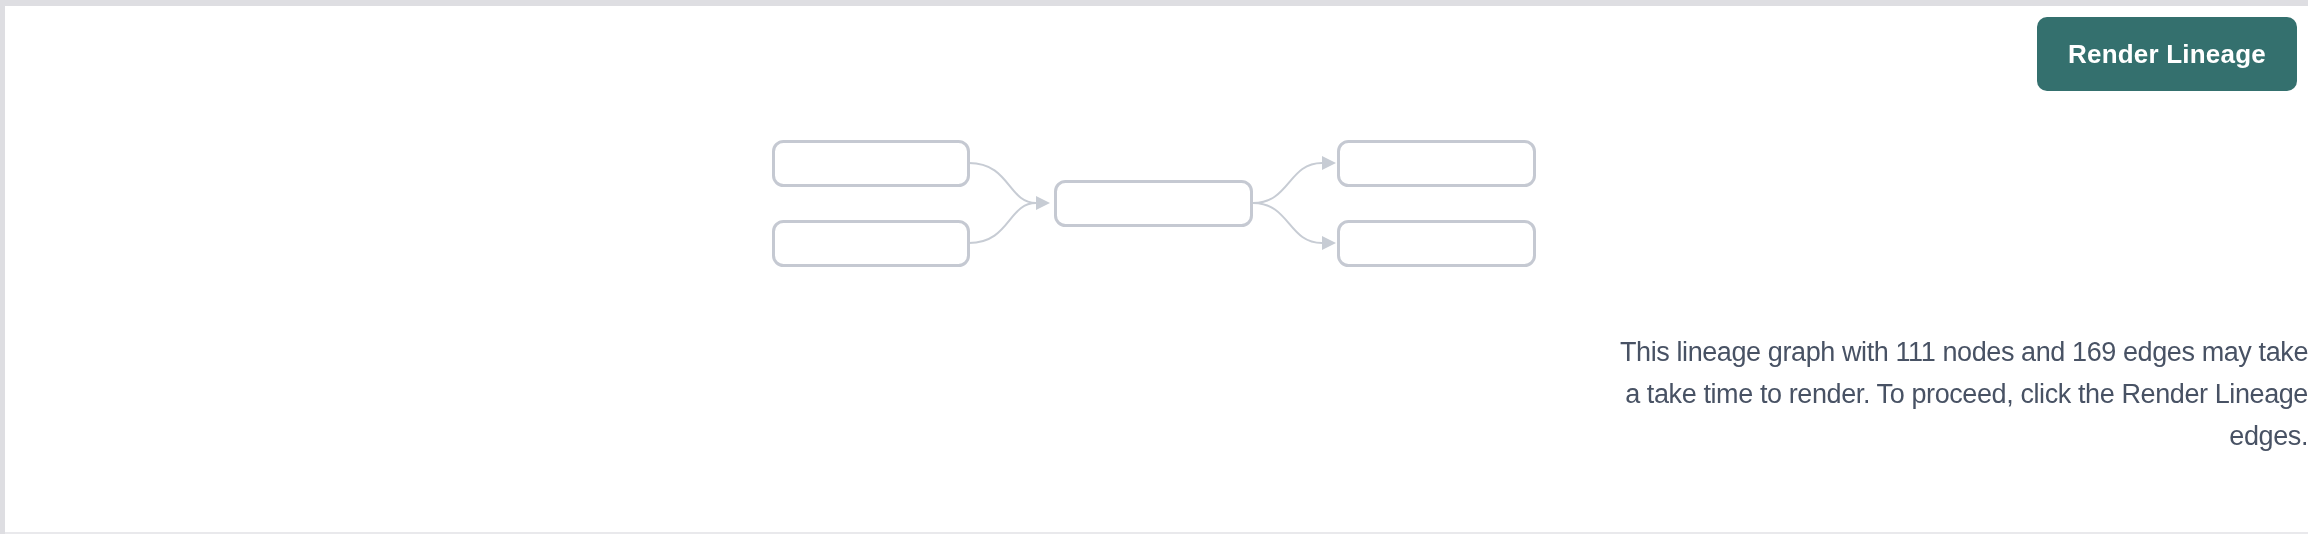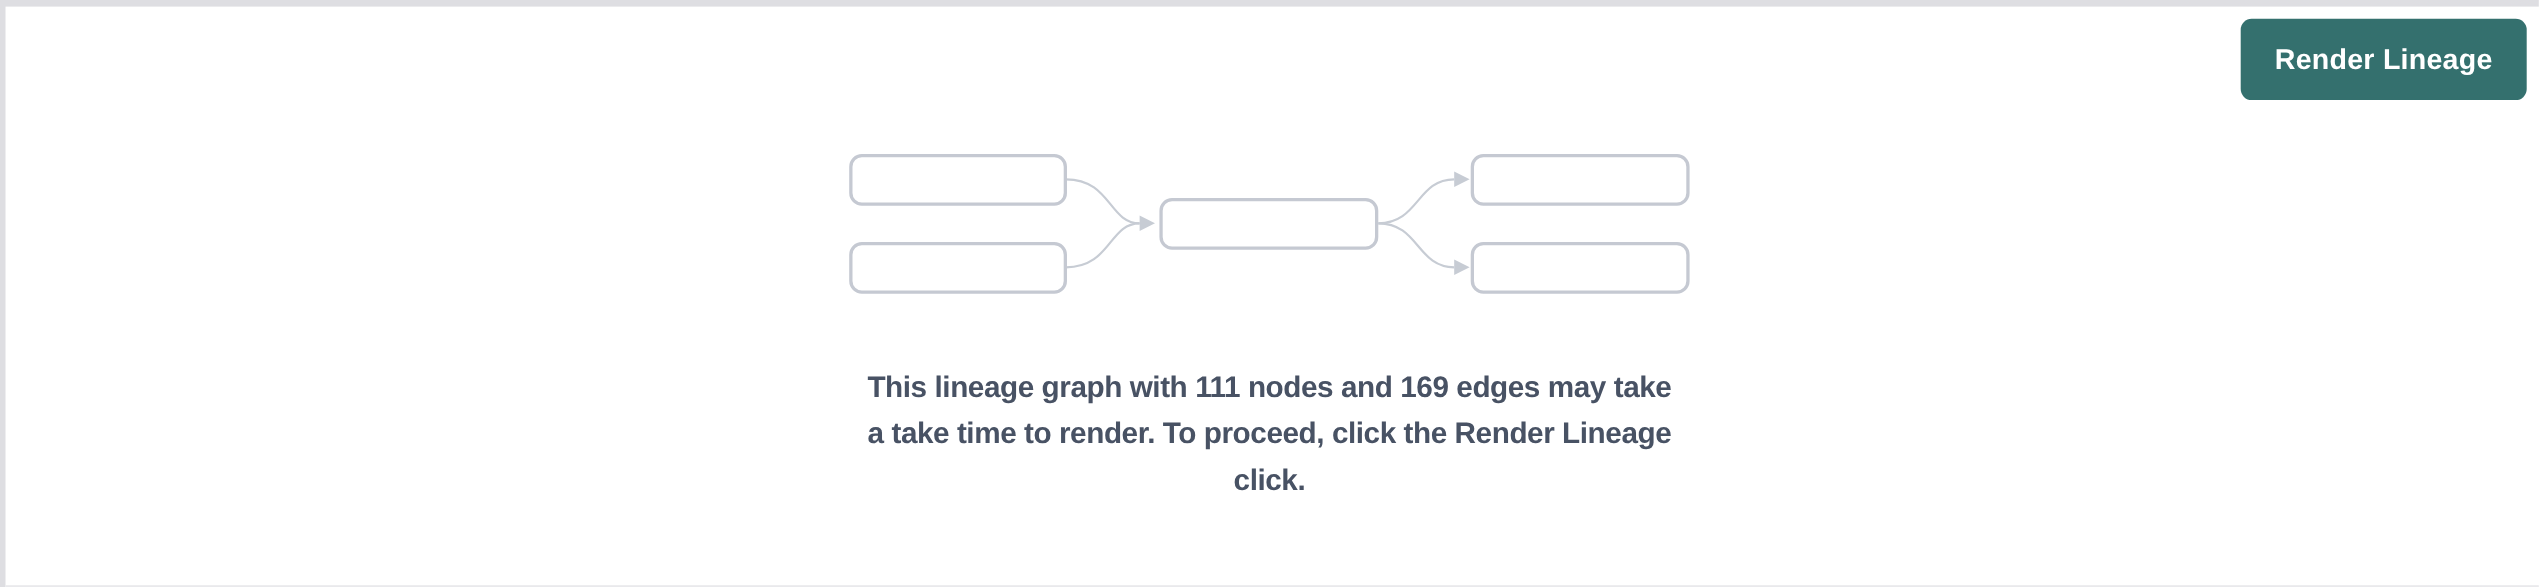--- a/index.html
+++ b/index.html
@@ -39,24 +39,24 @@
     display: flex; align-items: center; justify-content: center;
   }
   
   .graphic-wrap {
     position: absolute; top: 139px; left: 50%;
     transform: translateX(-50%);
     width: 768px; height: 130px;
   }
   .message {
     position: absolute; top: 331px; left: 0; right: 0;
-    text-align: center;
+    text-align: right;
     color: #485264;
     font-size: 27px;
-    font-weight: 700;
+    font-weight: 400;
     line-height: 42px;
     letter-spacing: -0.4px;
   }
   .message .line { white-space: nowrap; }
 </style>
 </head>
 <body>
 
 <div style="width:100%;height:100%;position:relative;">
 
@@ -81,16 +81,16 @@
       <rect x="3.5" y="82.5" width="195" height="44" rx="10" stroke="#c5c9d2" stroke-width="3" fill="#ffffff"></rect>
       <rect x="285.5" y="42.5" width="196" height="44" rx="10" stroke="#c5c9d2" stroke-width="3" fill="#ffffff"></rect>
       <rect x="568.5" y="2.5" width="196" height="44" rx="10" stroke="#c5c9d2" stroke-width="3" fill="#ffffff"></rect>
       <rect x="568.5" y="82.5" width="196" height="44" rx="10" stroke="#c5c9d2" stroke-width="3" fill="#ffffff"></rect>
     </svg>
   </div>
 
   <div class="message">
     <div class="line">This lineage graph with 111 nodes and 169 edges may take</div>
     <div class="line">a take time to render. To proceed, click the Render Lineage</div>
-    <div class="line">click.</div>
+    <div class="line">edges.</div>
   </div>
 
 </div>
 
 </body></html>

